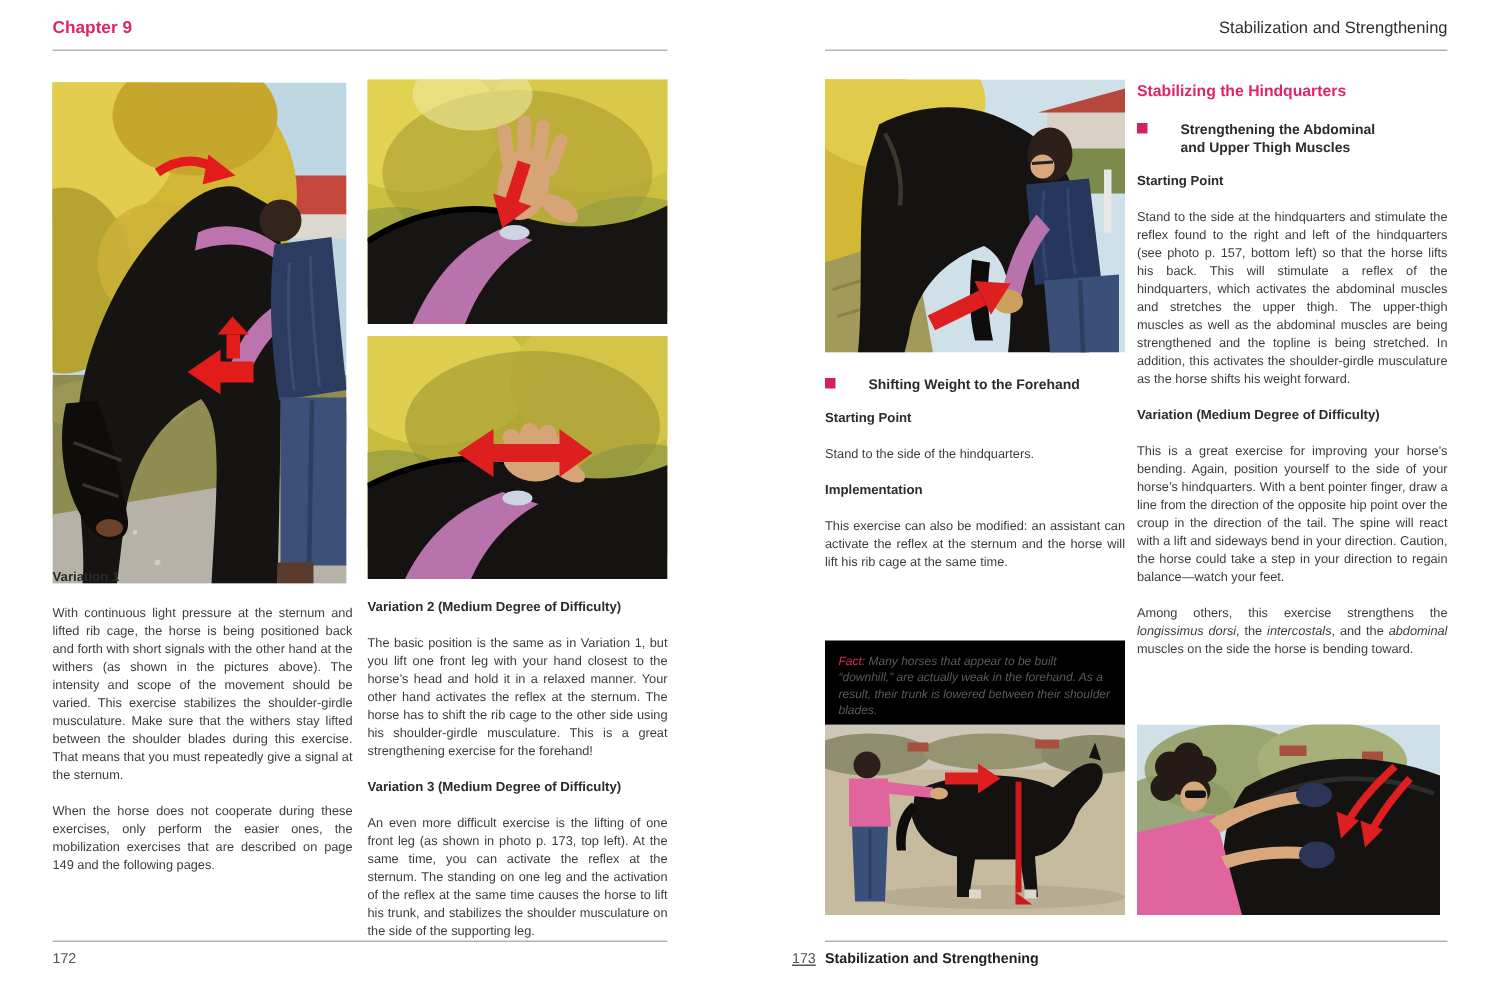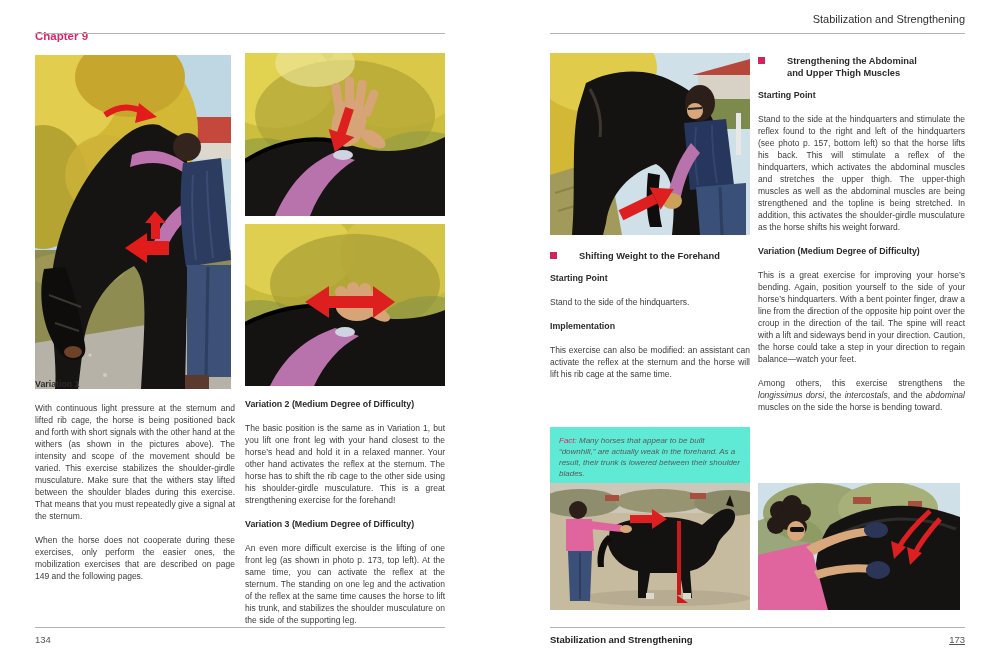--- a/index.html
+++ b/index.html
@@ -13,31 +13,31 @@
   .pagenum{font-size:9.5px;color:#555;}
   .footer-title{font-size:9.5px;font-weight:bold;color:#1e1e1e;}
   
   .col{font-size:8.5px;line-height:12px;text-align:justify;}
   .col p{margin:0 0 12px 0;}
   .run-head{font-size:8.8px;font-weight:bold;color:#2b2b2b;margin:0;line-height:12px;}
   .section-head{font-size:10.5px;font-weight:bold;color:#e0246a;margin:0 0 10px 0;line-height:13px;text-align:left;}
   .sub-head{display:flex;align-items:flex-start;margin:0 0 10px 0;text-align:left;gap:16px;}
   .sq{width:7px;height:7px;background:#d2235c;margin:2px 6px 0 0;flex:0 0 auto;}
   .sub-head .t{font-size:9.3px;font-weight:bold;color:#2b2b2b;line-height:12px;}
-  .fact-box{background:#5eead4;padding:8px 9px;font-size:8px;font-style:italic;
+  .fact-box{background:#000000;padding:8px 9px;font-size:8px;font-style:italic;
             line-height:11px;color:#5a5a5a;text-align:left;}
   .fact-label{color:#e0246a;}
   .ital{font-style:italic;}
   .photo{display:block;}
   svg{display:block;}
 </style>
 </head>
 <body>
 
-<div class="abs chapter-head" style="left:35px;top:13px;margin-top:17px;">Chapter 9</div>
+<div class="abs chapter-head" style="left:35px;top:13px;">Chapter 9</div>
 <div class="abs hrule" style="left:35px;top:33px;width:410px;"></div>
 
 <div class="abs photo" style="left:35px;top:55px;width:196px;height:334px;">
 <svg width="196" height="334" viewBox="0 0 196 334">
   <rect width="196" height="334" fill="#bed7e3"></rect>
   <rect x="118" y="62" width="78" height="26" fill="#c4483c"></rect>
   <rect x="128" y="88" width="68" height="16" fill="#ddd8ce"></rect>
   <ellipse cx="55" cy="75" rx="108" ry="98" fill="#d3b835"></ellipse>
   <ellipse cx="22" cy="38" rx="62" ry="56" fill="#e2cd4e"></ellipse>
   <ellipse cx="95" cy="22" rx="55" ry="40" fill="#c7a62e"></ellipse>
@@ -130,21 +130,21 @@
 </div>
 
 <div class="abs col" style="left:245px;top:398px;width:200px;">
   <p class="run-head">Variation 2 (Medium Degree of Difficulty)</p>
   <p>The basic position is the same as in Variation 1, but you lift one front leg with your hand closest to the horse’s head and hold it in a relaxed manner. Your other hand activates the reflex at the sternum. The horse has to shift the rib cage to the other side using his shoulder-girdle musculature. This is a great strengthening exercise for the forehand!</p>
   <p class="run-head">Variation 3 (Medium Degree of Difficulty)</p>
   <p>An even more difficult exercise is the lifting of one front leg (as shown in photo p. 173, top left). At the same time, you can activate the reflex at the sternum. The standing on one leg and the activation of the reflex at the same time causes the horse to lift his trunk, and stabilizes the shoulder musculature on the side of the supporting leg.</p>
 </div>
 
 <div class="abs hrule" style="left:35px;top:627px;width:410px;"></div>
-<div class="abs pagenum" style="left:35px;top:634px;">134</div>
+<div class="abs pagenum" style="left:35px;top:634px;">172</div>
 <div class="abs footer-title" style="left:35px;top:670px;width:410px;text-decoration:underline;">Physical Therapy for Horses</div>
 
 <div class="abs running-head" style="left:550px;top:13px;width:415px;text-align:right;">Stabilization and Strengthening</div>
 <div class="abs hrule" style="left:550px;top:33px;width:415px;"></div>
 
 <div class="abs photo" style="left:550px;top:53px;width:200px;height:182px;">
 <svg width="200" height="182" viewBox="0 0 200 182">
   <rect width="200" height="182" fill="#cfe0e8"></rect>
   <ellipse cx="15" cy="70" rx="58" ry="95" fill="#d3b835"></ellipse>
   <ellipse cx="45" cy="15" rx="62" ry="45" fill="#e0cb4a"></ellipse>
@@ -182,20 +182,21 @@
   <p>Stand to the side of the hindquarters.</p>
   <p class="run-head">Implementation</p>
   <p>This exercise can also be modified: an assistant can activate the reflex at the sternum and the horse will lift his rib cage at the same time.</p>
 </div>
 
 <div class="abs fact-box" style="left:550px;top:427px;width:182px;">
   <span class="fact-label">Fact:</span><span> Many horses that appear to be built “downhill,” are actually weak in the forehand. As a result, their trunk is lowered between their shoulder blades.</span>
 </div>
 
 <div class="abs col" style="left:758px;top:55px;width:207px;">
+  <p class="section-head">Stabilizing the Hindquarters</p>
   <div class="sub-head">
     <span class="sq"></span>
     <span class="t">
       <span style="display:block;">Strengthening the Abdominal</span>
       <span style="display:block;">and Upper Thigh Muscles</span>
     </span>
   </div>
   <p class="run-head">Starting Point</p>
   <p>Stand to the side at the hindquarters and stimulate the reflex found to the right and left of the hindquarters (see photo p. 157, bottom left) so that the horse lifts his back. This will stimulate a reflex of the hindquarters, which activates the abdominal muscles and stretches the upper thigh. The upper-thigh muscles as well as the abdominal muscles are being strengthened and the topline is being stretched. In addition, this activates the shoulder-girdle musculature as the horse shifts his weight forward.</p>
   <p class="run-head">Variation (Medium Degree of Difficulty)</p>
@@ -258,13 +259,13 @@
   <ellipse cx="120" cy="87" rx="12" ry="9" fill="#2a3558"></ellipse>
   <path d="M172,28 Q150,48 140,66" stroke="#dd1f1f" stroke-width="5" fill="none"></path>
   <polygon points="133,58 148,64 136,76" fill="#dd1f1f"></polygon>
   <path d="M182,36 Q164,56 156,72" stroke="#dd1f1f" stroke-width="5" fill="none"></path>
   <polygon points="149,64 164,70 152,82" fill="#dd1f1f"></polygon>
 </svg>
 </div>
 
 <div class="abs hrule" style="left:550px;top:627px;width:415px;"></div>
 <div class="abs footer-title" style="left:550px;top:634px;">Stabilization and Strengthening</div>
-<div class="abs pagenum" style="left:550px;top:634px;width:415px;text-align:right;text-decoration:underline;">173</div>
+<div class="abs pagenum" style="left:528px;top:634px;width:415px;text-align:left;text-decoration:underline;">173</div>
 
 </body></html>

